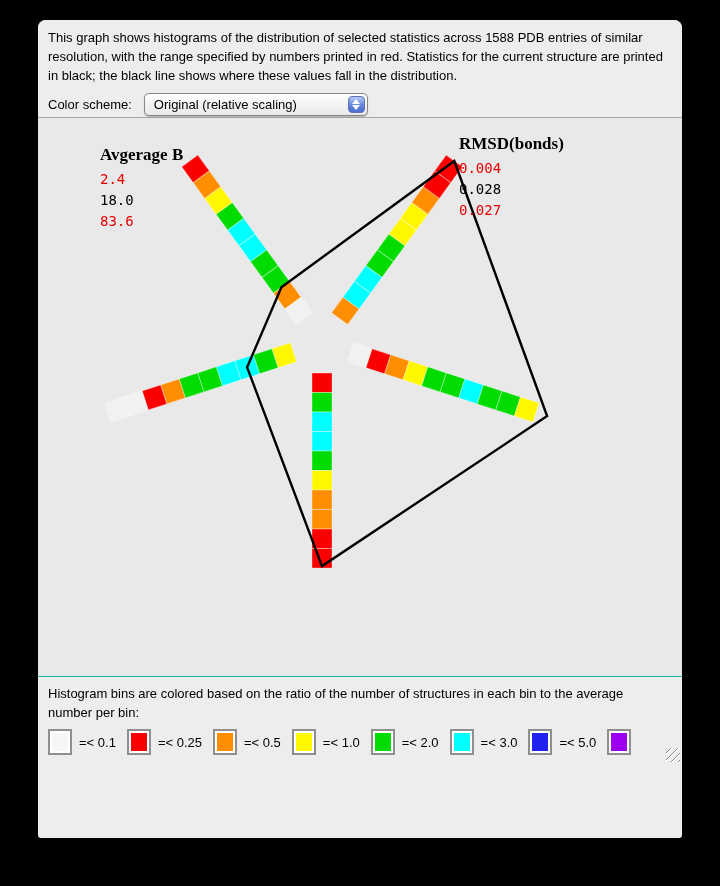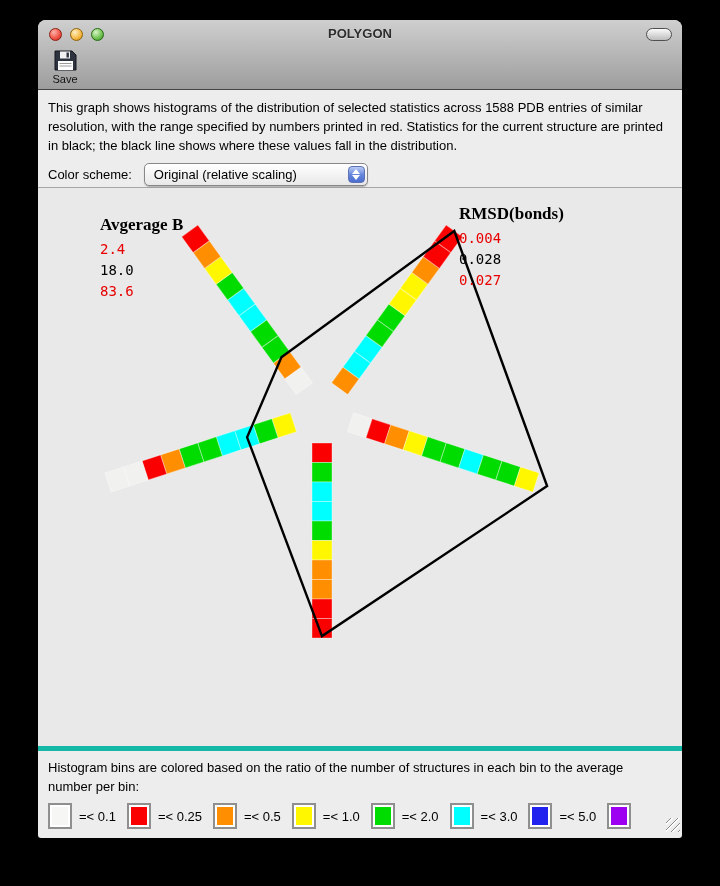--- a/index.html
+++ b/index.html
@@ -56,63 +56,37 @@
               line-height:21px; white-space:nowrap; }
   .val-red { color:#e80000; }
   .val-black { color:#000; }
   .pos-avgb   { left:62px;  top:27px; }
   .pos-bonds  { left:421px; top:16px; }
   .pos-rwork  { left:503px; top:283px; }
   .pos-angles { left:239px; top:451px; }
   .pos-rfree  { left:14px;  top:287px; }
 
   
-  .footer-panel { height:88px; background:#ededed; border-top:5px solid #14b8a6;
+  .footer-panel { height:88px; background:#ededed; border-top:1px solid #14b8a6;
                   padding:7px 12px 0 10px; position:relative; }
   .footer-text { font-size:13px; line-height:19px; color:#000; }
   .legend-row { display:flex; align-items:center; margin-top:7px; }
   .chip { width:24px; height:26px; background:#fff; border:2px solid #8f8f8f;
           padding:2px; margin-right:7px; flex:0 0 auto; }
   .chip-fill { display:block; width:100%; height:100%; }
   .legend-label { font-size:13px; color:#000; margin-right:11px; white-space:nowrap; }
   .resize-grip { position:absolute; right:2px; bottom:2px; width:14px; height:14px;
                  background:repeating-linear-gradient(135deg,
                    transparent 0 3px, #8a8a8a 3px 4px, #fdfdfd 4px 5px); }
 </style>
 </head>
 <body>
 
 <div class="window">
 
-  <div class="chrome">
-    <div class="titlebar">
-      <div class="lights">
-        <div class="light red"></div>
-        <div class="light yellow"></div>
-        <div class="light green"></div>
-      </div>
-      <div class="win-title">POLYGON</div>
-      <div class="pill"></div>
-    </div>
-    <div class="toolbar">
-      <div class="save-btn">
-        <span>
-          <svg width="25" height="25" viewBox="0 0 25 25">
-            <path d="M2 3 h17 l4 4 v15 h-21 z" fill="#2e3340" stroke="#14161c" stroke-width="1"></path>
-            <rect x="7" y="3.5" width="10" height="7" fill="#f2f2f2"></rect>
-            <rect x="13.5" y="4.5" width="2.4" height="5" fill="#2e3340"></rect>
-            <rect x="5" y="13" width="15" height="9" fill="#fdfdfd"></rect>
-            <line x1="6.5" y1="15.5" x2="18.5" y2="15.5" stroke="#9a9a9a" stroke-width="1"></line>
-            <line x1="6.5" y1="18" x2="18.5" y2="18" stroke="#9a9a9a" stroke-width="1"></line>
-          </svg>
-        </span>
-        <div class="save-label">Save</div>
-      </div>
-    </div>
-  </div>
 
   <div class="desc-panel">
     <div class="desc-text">This graph shows histograms of the distribution of selected statistics across 1588 PDB entries of similar resolution, with the range specified by numbers printed in red.  Statistics for the current structure are printed in black; the black line shows where these values fall in the distribution.</div>
     <div class="scheme-row">
       <span class="scheme-label">Color scheme:</span>
       <div class="popup">
         <span class="popup-value">Original (relative scaling)</span>
         <span class="popup-stepper">
           <span class="tri-up"></span>
             <span class="tri-down"></span>

